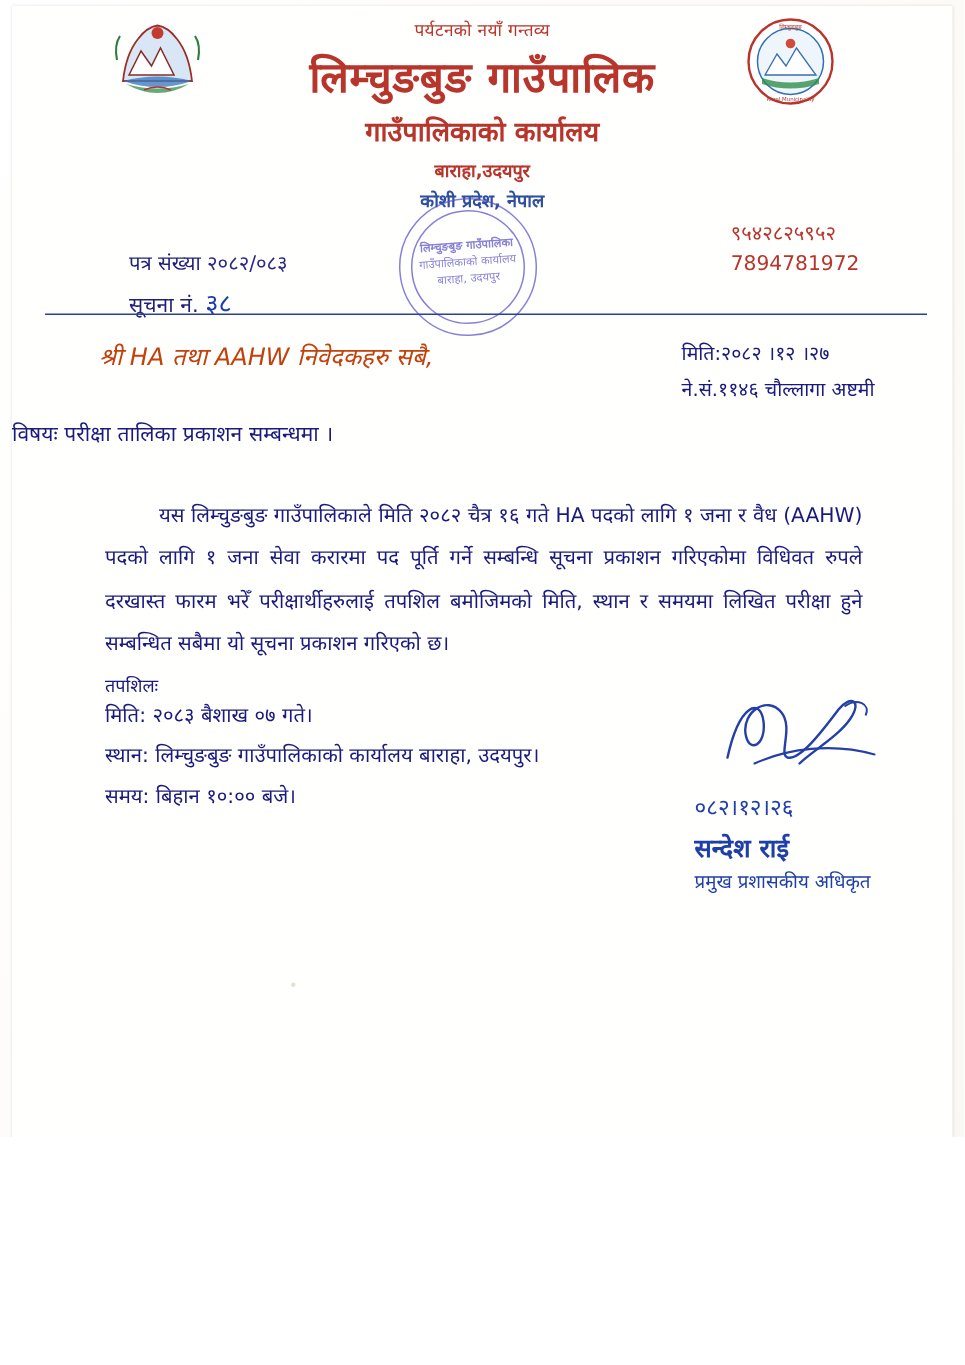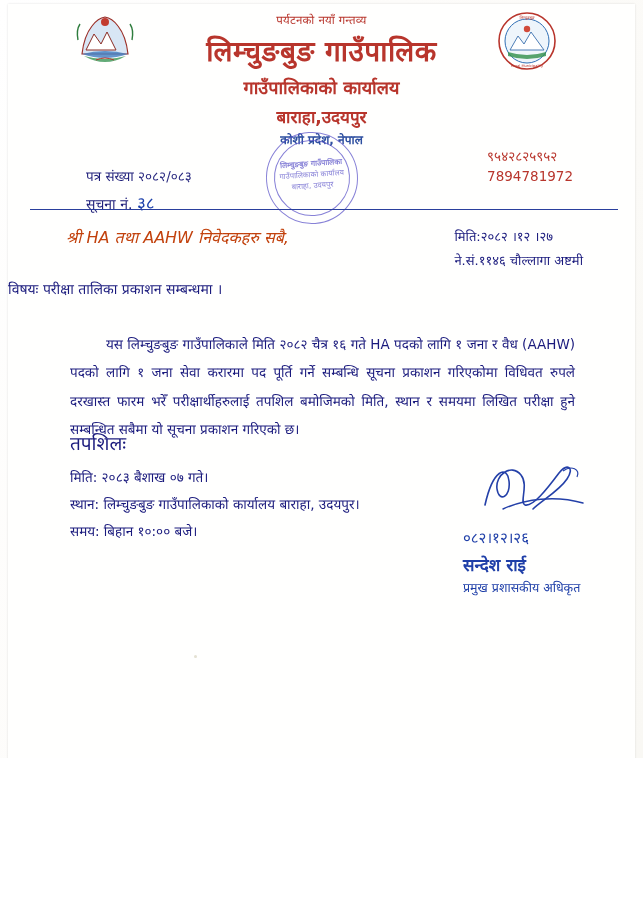--- a/index.html
+++ b/index.html
@@ -57,21 +57,21 @@
     margin-top: 4px;
     letter-spacing: 0.5px;
   }
   .office-name {
     font-size: 18px;
     font-weight: bold;
     color: #b8352c;
     margin-top: 6px;
   }
   .address1 {
-    font-size: 17px;
+    font-size: 12px;
     font-weight: bold;
     color: #b8352c;
     margin-top: 6px;
   }
   .address2 {
     font-size: 12px;
     font-weight: bold;
     color: #2e4fa0;
     margin-top: 3px;
   }
@@ -176,22 +176,22 @@
     font-size: 13.5px;
     line-height: 2.1;
     color: #1a1a7d;
     text-align: justify;
     text-indent: 36px;
   }
 
   .details-title {
     position: absolute;
     left: 62px;
-    top: 426px;
-    font-size: 19px;
+    top: 444px;
+    font-size: 12px;
     color: #1a1a7d;
   }
   .details-list {
     position: absolute;
     left: 62px;
     top: 460px;
     font-size: 13.5px;
     color: #1a1a7d;
     line-height: 2.0;
   }

